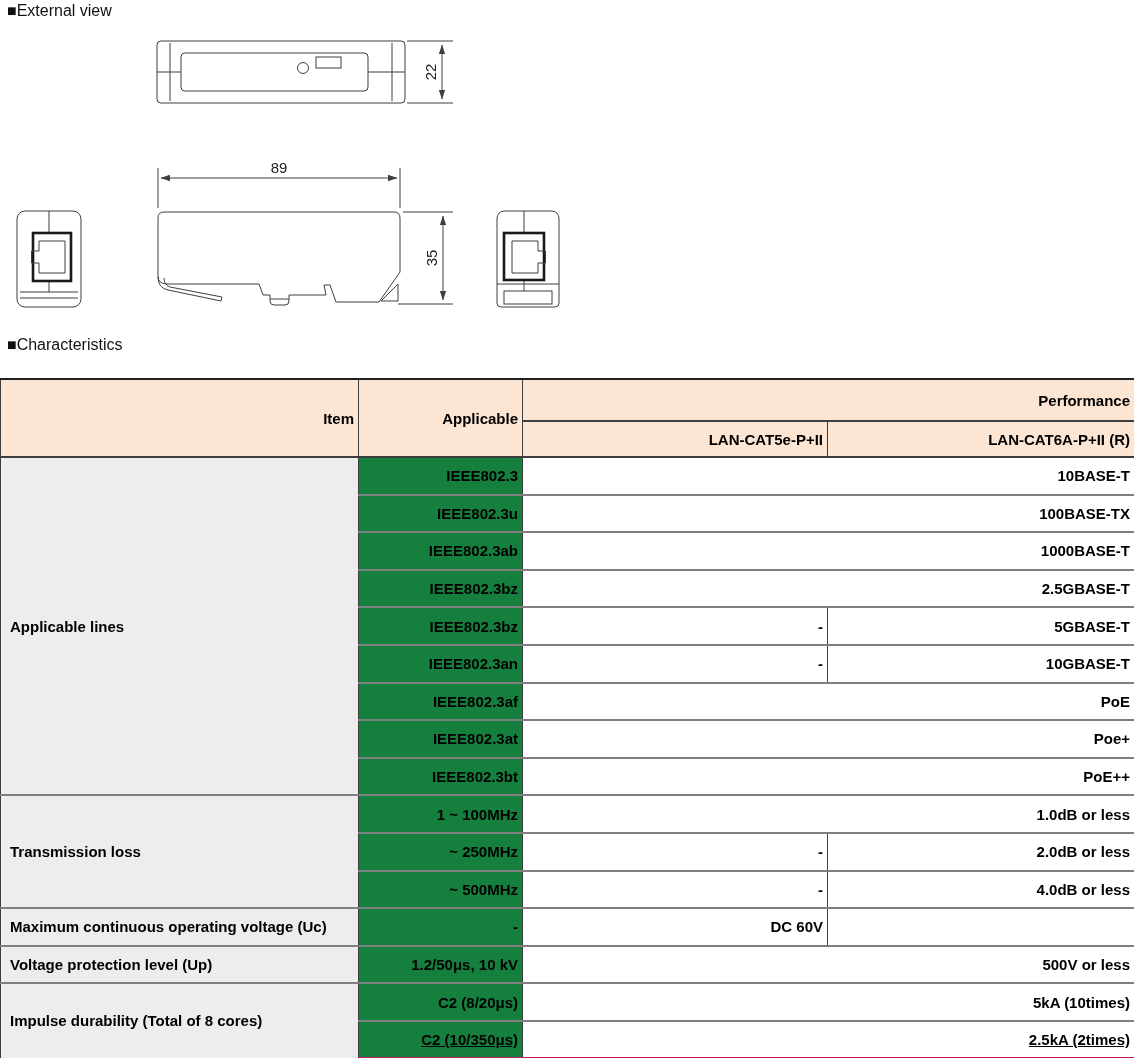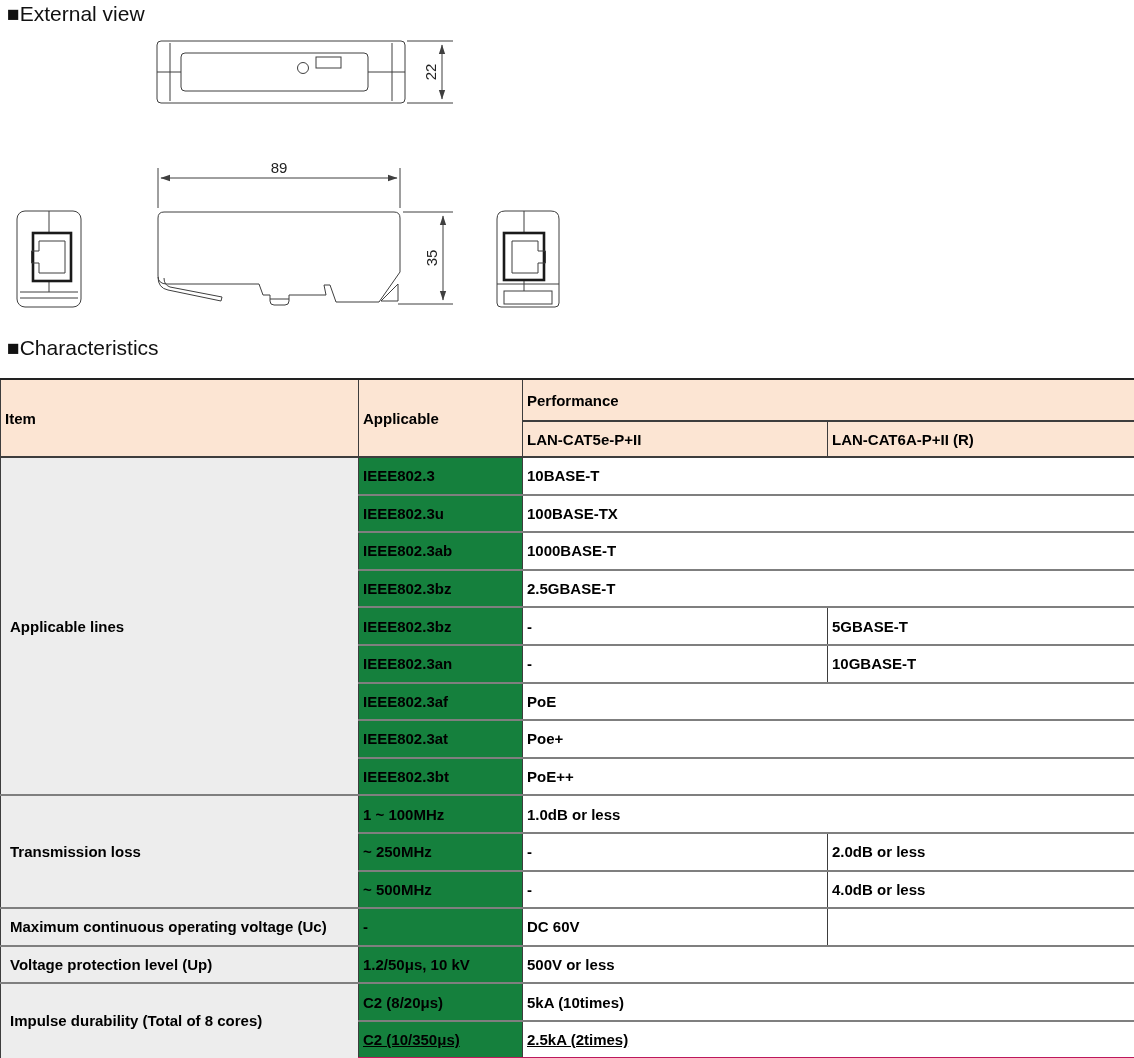--- a/index.html
+++ b/index.html
@@ -1,37 +1,37 @@
 <!DOCTYPE html>
 <html><head>
 <meta charset="utf-8">
 <style>
   html,body { margin:0; padding:0; }
   body {
     width:1134px; height:1058px; position:relative; overflow:hidden;
     background:#ffffff; font-family:"Liberation Sans", sans-serif; color:#000;
   }
   .section-title {
-    position:absolute; left:7px; font-size:21px; font-weight:400; color:#111;
+    position:absolute; left:7px; font-size:16px; font-weight:400; color:#111;
     letter-spacing:0px; white-space:nowrap;
   }
   #title-external { top:2px; }
   #title-characteristics { top:336px; }
   #drawing-svg { position:absolute; left:0; top:30px; }
 
   
   #char-table {
     position:absolute; left:0; top:378px; width:1134px;
     border-collapse:collapse; table-layout:fixed;
     font-size:15px; font-weight:bold; color:#000;
   }
   #char-table td {
     border-top:2px solid #7f7f7f; border-bottom:2px solid #7f7f7f;
     border-left:1px solid #3d3d3d; border-right:1px solid #3d3d3d;
-    text-align:left; vertical-align:middle; padding:2px 4px; overflow:hidden;
+    text-align:right; vertical-align:middle; padding:2px 4px; overflow:hidden;
   }
   #char-table thead td {
     background:#fce5d3; border-color:#3d3d3d;
     border-top:2px solid #222; 
   }
   #char-table .hrow1 { height:42px; }
   #char-table .hrow2 { height:36px;margin-left:8px; }
   #char-table tbody tr { height:37.6px; }
   #char-table tbody td.label { background:#15803d; }
   #char-table tbody td.item { text-align:left; padding-left:9px; background:#ededed;margin-left:39px; }

